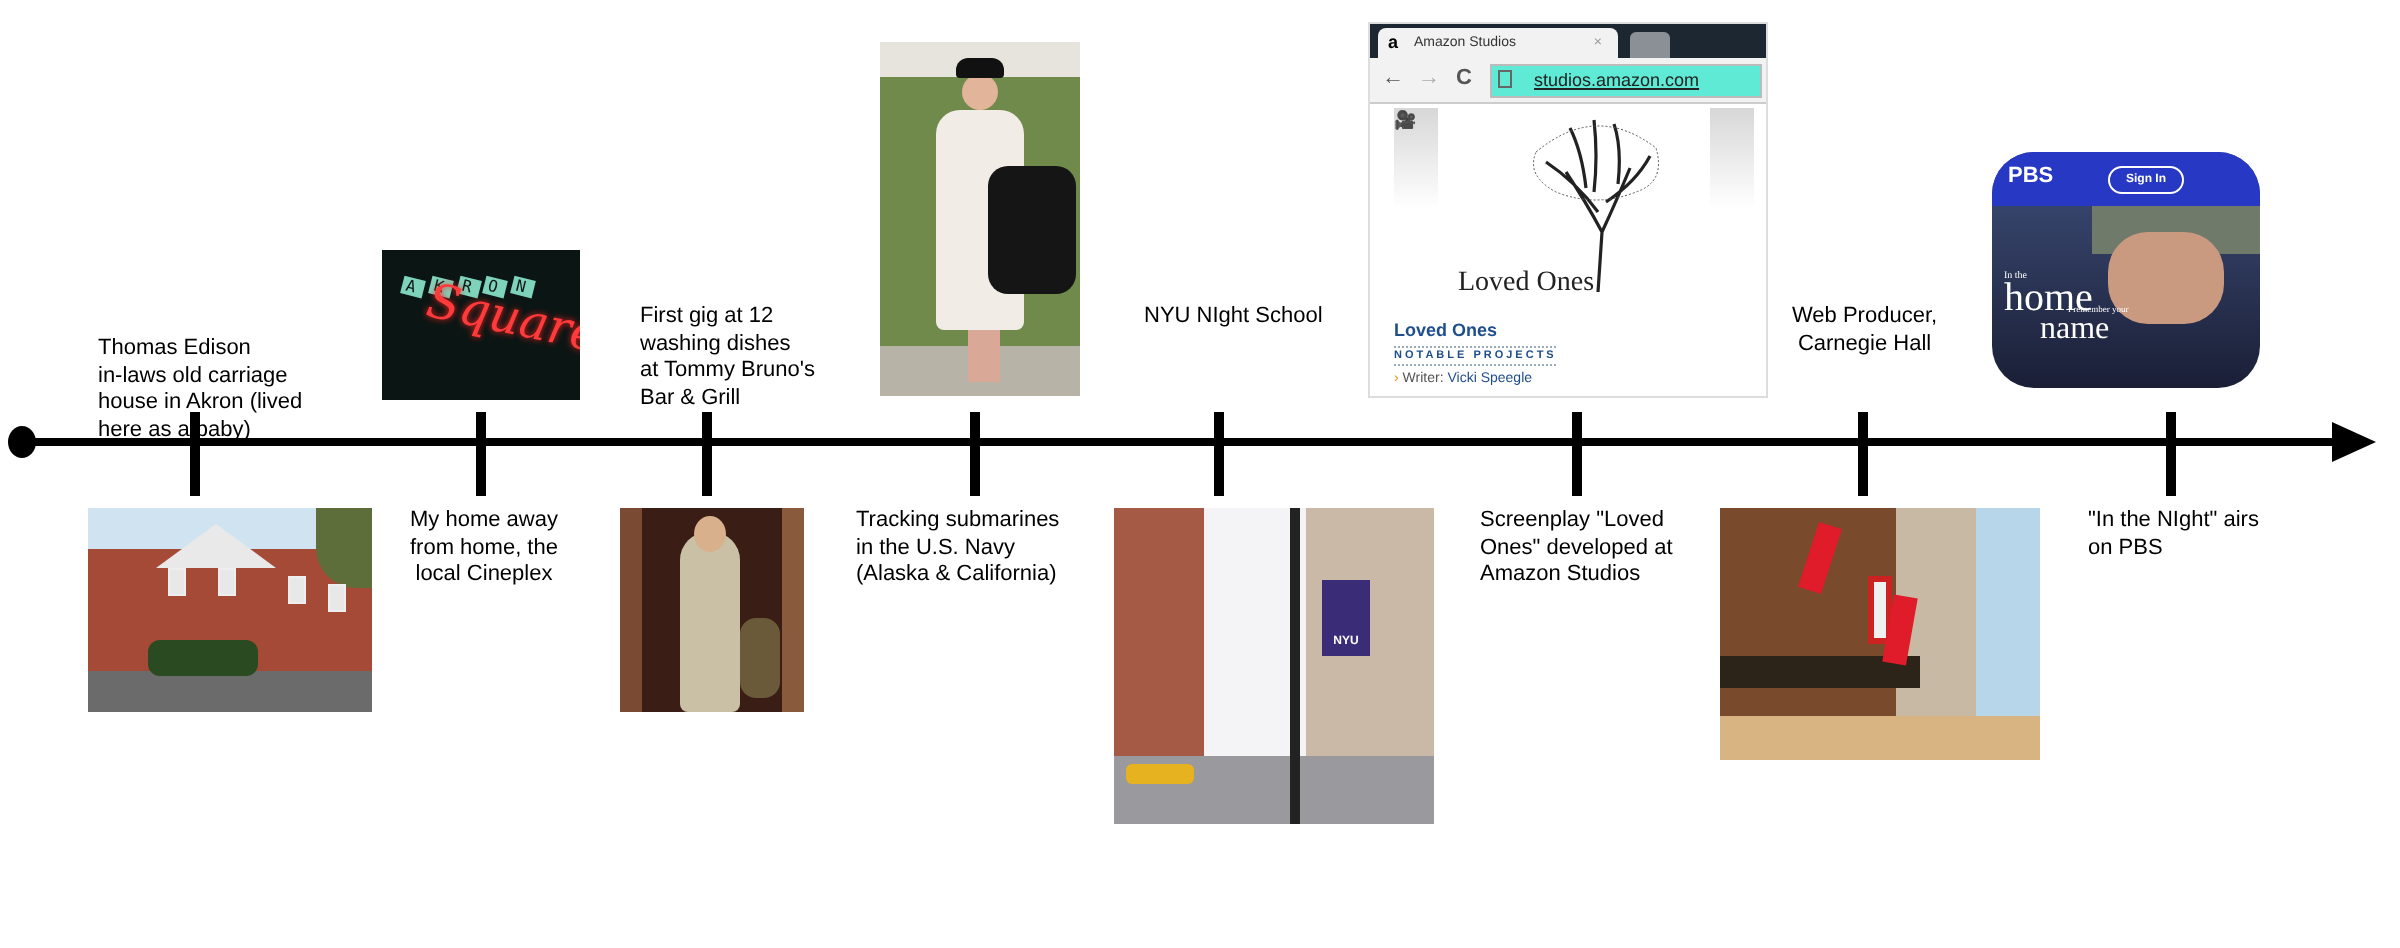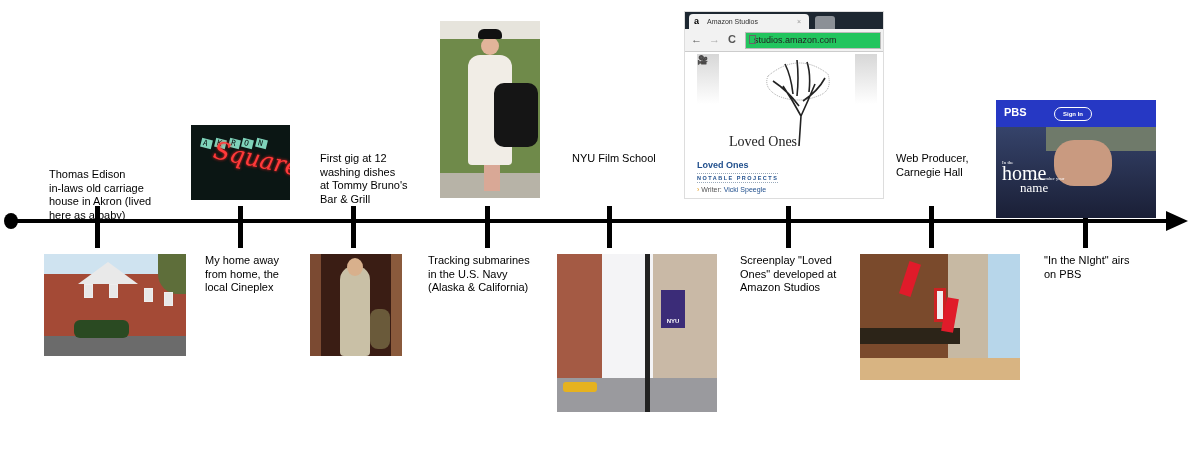--- a/index.html
+++ b/index.html
@@ -58,22 +58,22 @@
   
   .amazon { background:#fff; border:1px solid #ddd; box-sizing:border-box; }
   .amazon .tabbar { position:absolute; left:0; top:0; width:100%; height:17px; background:#1d2731; }
   .amazon .tab { position:absolute; left:4px; top:2px; width:120px; height:15px; background:#f2f2f2;
                  border-radius:4px 4px 0 0; font-size:7px; line-height:15px; color:#333; padding-left:18px; box-sizing:border-box; }
   .amazon .tab .a-logo { position:absolute; left:5px; top:0; font-weight:bold; font-size:9px; color:#000; }
   .amazon .tab .x { position:absolute; right:8px; top:0; color:#999; font-size:7px; }
   .amazon .tab2 { position:absolute; left:130px; top:4px; width:20px; height:13px; background:#8b9096; border-radius:3px 3px 0 0; }
   .amazon .navbar { position:absolute; left:0; top:17px; width:100%; height:22px; background:#f2f2f2; border-bottom:1px solid #ccc; }
   .amazon .navbtn { position:absolute; top:4px; font-size:11px; color:#555; }
-  .amazon .url { position:absolute; left:60px; top:3px; right:2px; height:15px; background:#22c55e;
-                 border:1px solid #bbb; font-size:9px; line-height:15px; padding-left:8px; color:#222; }
+  .amazon .url { position:absolute; left:60px; top:3px; right:2px; height:15px; background:#5eead4;
+                 border:1px solid #bbb; font-size:9px; line-height:15px; padding-left:21px; color:#222;text-decoration:underline; }
   .amazon .url .doc { position:absolute; left:3px; top:2px; width:7px; height:9px; border:1px solid #666; box-sizing:border-box; }
   .amazon .side-l { position:absolute; left:12px; top:42px; width:22px; height:50px; background:linear-gradient(#d7d7d7,#fff); }
   .amazon .side-r { position:absolute; right:6px; top:42px; width:22px; height:50px; background:linear-gradient(#d7d7d7,#fff); }
   .amazon .cam { position:absolute; left:12px; top:43px; font-size:9px; }
   .amazon .tree { position:absolute; left:78px; top:44px; width:70px; height:90px; }
   .amazon .movie { position:absolute; left:44px; top:122px; font-family:"Liberation Serif", serif; font-size:14px; color:#222; }
   .amazon .title { position:absolute; left:12px; top:148px; font-size:9px; font-weight:bold; color:#1f4e8c; }
   .amazon .notable { position:absolute; left:12px; top:161px; font-size:5.5px; font-weight:bold; letter-spacing:1.5px;
                      color:#1f4e8c; border-top:1px dotted #9ab; border-bottom:1px dotted #9ab; padding:1px 0; }
   .amazon .writer { position:absolute; left:12px; top:174px; font-size:7px; color:#555; }
@@ -90,21 +90,21 @@
   .pbs { background:linear-gradient(#3e4e7a,#1a1f36); }
   .pbs .bar { position:absolute; left:0; top:0; width:100%; height:27px; background:#2638c4; }
   .pbs .logo { position:absolute; left:8px; top:6px; color:#fff; font-weight:bold; font-size:11px; }
   .pbs .signin { position:absolute; left:58px; top:7px; width:36px; height:12px; border:1.5px solid #fff;
                  border-radius:8px; color:#fff; font-size:6px; line-height:12px; text-align:center; font-weight:bold; }
   .pbs .hands { position:absolute; left:58px; top:40px; width:58px; height:46px; background:#c99a80; border-radius:20px; }
   .pbs .sweater { position:absolute; left:50px; top:27px; width:110px; height:24px; background:#6f7a6a; }
   .pbs .t1 { position:absolute; left:6px; top:60px; color:#fff; font-family:"Liberation Serif", serif; font-size:5px; }
   .pbs .t2 { position:absolute; left:6px; top:62px; color:#fff; font-family:"Liberation Serif", serif; font-size:20px; }
   .pbs .t3 { position:absolute; left:38px; top:76px; color:#fff; font-family:"Liberation Serif", serif; font-size:4.5px; }
-  .pbs .t4 { position:absolute; left:24px; top:80px; color:#fff; font-family:"Liberation Serif", serif; font-size:13px; }
+  .pbs .t4 { position:absolute; left:24px; top:80px; color:#fff; font-family:"Liberation Serif", serif; font-size:16px; }
 </style>
 </head>
 <body>
 
 <div class="abs axis"></div>
 <div class="abs axis-start"></div>
 <div class="abs axis-arrow"></div>
 
 <div class="abs tick" style="left:95px;"></div>
 <div class="abs tick" style="left:238px;"></div>
@@ -128,21 +128,21 @@
   <div class="win" style="left:120px; top:38px;"></div>
   <div class="bush"></div>
 </div>
 
 <div class="abs photo akron" style="left:191px; top:125px; width:99px; height:75px;">
   <div class="letters">
     <span>A</span><span>K</span><span>R</span><span>O</span><span>N</span>
   </div>
   <div class="square">Square</div>
 </div>
-<div class="abs label" style="left:205px; top:254px;">My home away
+<div class="abs label" style="left:205px; top:254px;text-align:center;">My home away
 from home, the
 local Cineplex</div>
 
 <div class="abs label" style="left:320px; top:152px;">First gig at 12
 washing dishes
 at Tommy Bruno's
 Bar &amp; Grill</div>
 <div class="abs photo sepia" style="left:310px; top:254px; width:92px; height:102px;">
   <div class="person"></div>
   <div class="head"></div>
@@ -153,21 +153,21 @@
   <div class="dress"></div>
   <div class="coat"></div>
   <div class="face"></div>
   <div class="cap"></div>
   <div class="legs"></div>
 </div>
 <div class="abs label" style="left:428px; top:254px;">Tracking submarines
 in the U.S. Navy
 (Alaska &amp; California)</div>
 
-<div class="abs label" style="left:572px; top:152px;">NYU Film School</div>
+<div class="abs label" style="left:572px; top:152px;">NYU NIght School</div>
 <div class="abs photo nyu" style="left:557px; top:254px; width:160px; height:158px;">
   <div class="street"></div>
   <div class="pole"></div>
   <div class="banner">
       <span>NYU</span>
     </div>
   <div class="taxi"></div>
 </div>
 
 <div class="abs photo amazon" style="left:684px; top:11px; width:200px; height:188px;">
@@ -200,31 +200,31 @@
   <div class="notable">NOTABLE PROJECTS</div>
   <div class="writer">
     <span class="arrow">›</span>
     <span>Writer: </span><span class="name">Vicki Speegle</span>
   </div>
 </div>
 <div class="abs label" style="left:740px; top:254px;">Screenplay "Loved
 Ones" developed at
 Amazon Studios</div>
 
-<div class="abs label" style="left:896px; top:152px;">Web Producer,
+<div class="abs label" style="left:896px; top:152px;text-align:center;">Web Producer,
 Carnegie Hall</div>
 <div class="abs photo carnegie" style="left:860px; top:254px; width:160px; height:126px;">
   <div class="awning"></div>
   <div class="ground"></div>
   <div class="flag" style="left:44px; top:8px; transform:rotate(18deg);"></div>
   <div class="flag" style="left:74px; top:34px; background:#f0f0f0; box-shadow:inset 0 0 0 3px #c22;"></div>
   <div class="flag" style="left:84px; top:44px; transform:rotate(10deg);"></div>
 </div>
 
-<div class="abs photo pbs" style="left:996px; top:100px; width:160px; height:118px;">
+<div class="abs photo pbs" style="left:996px; top:76px; width:134px; height:118px;border-radius:21px;">
   <div class="sweater"></div>
   <div class="hands"></div>
   <div class="bar">
     <span class="logo">PBS</span>
     <span class="signin">Sign In</span>
   </div>
   <span class="t1">In the</span>
   <span class="t2">home</span>
   <span class="t3">I remember your</span>
   <span class="t4">name</span>

